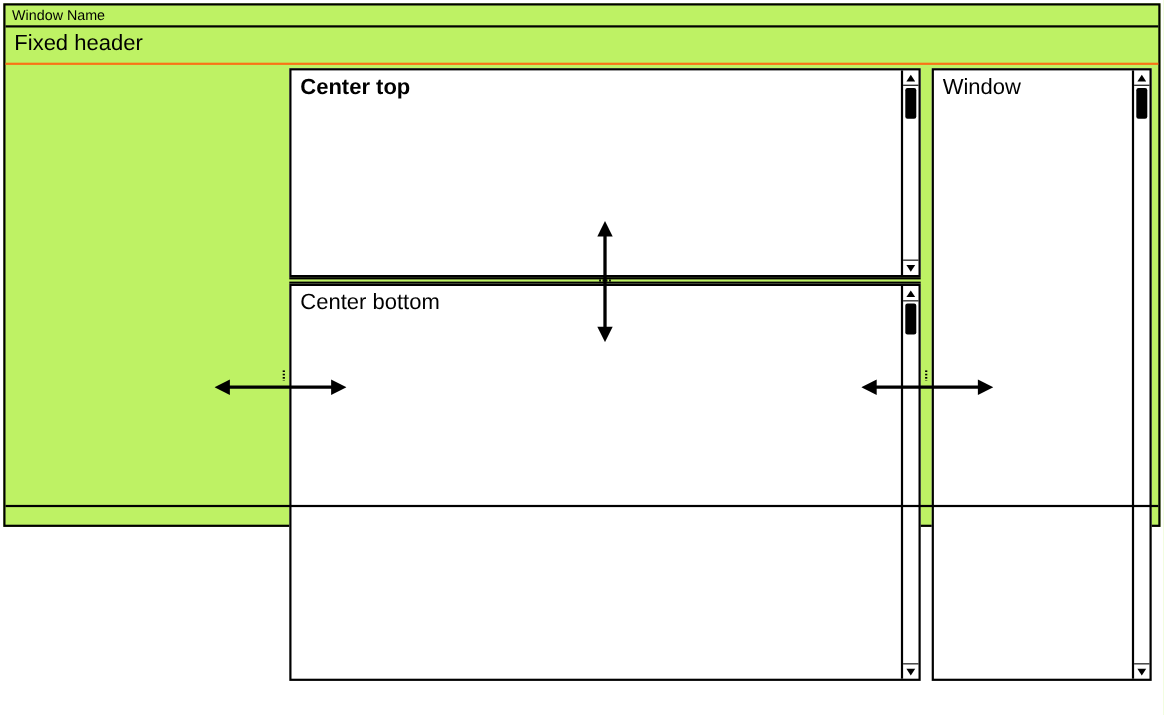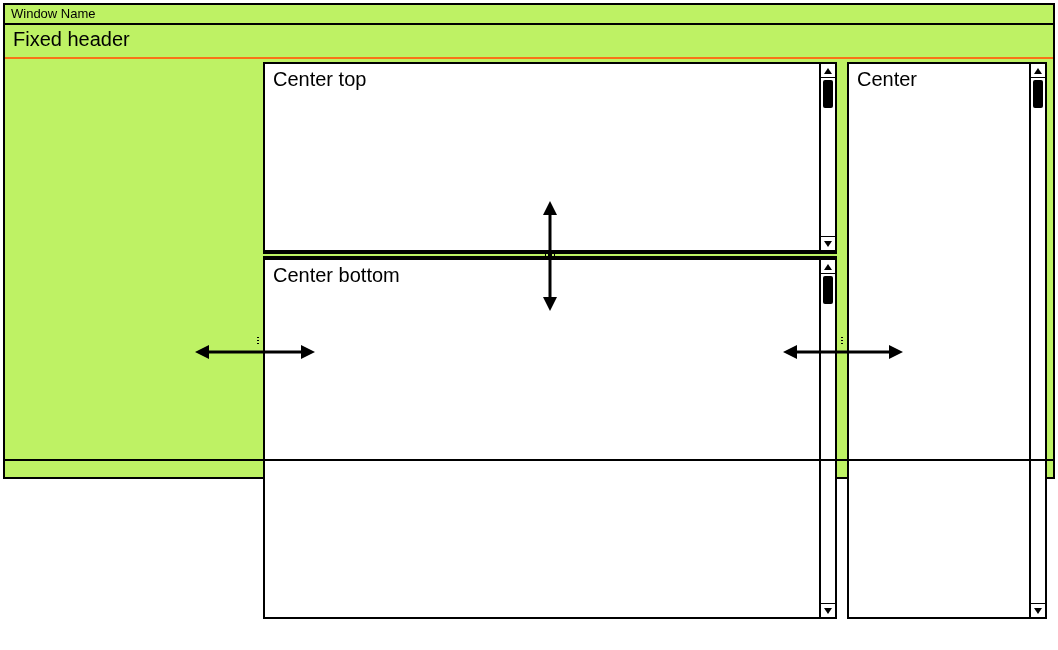--- a/index.html
+++ b/index.html
@@ -50,21 +50,21 @@
     position: absolute;
     top: 4px; left: 8px;
     font-size: 20px;
   }
 
   
   .panel-left { left: 4px; top: 3px; width: 244px; height: 557px; }
   
   .panel-right { left: 842px; top: 3px; width: 200px; height: 557px; }
   
-  .panel-ctop { left: 258px; top: 3px; width: 574px; height: 190px; }
+  .panel-ctop { left: 258px; top: 3px; width: 574px; height: 190px; font-weight: bold; }
   
   .panel-cbot { left: 258px; top: 199px; width: 574px; height: 361px; padding-left: 13px; }
 
   
   .vscroll {
     position: absolute;
     top: 0; right: 0; bottom: 0;
     width: 16px;
     border-left: 2px solid #000;
   }
@@ -190,21 +190,21 @@
             </svg>
         </div>
       </div>
     </div>
 
     <div class="vsplit vsplit-right">
         <div class="dots"></div>
       </div>
 
     <div class="panel panel-right">
-      <span class="panel-label">Center</span>
+      <span class="panel-label">Window</span>
       <div class="vscroll">
         <div class="sbtn up">
           <svg width="10" height="8" viewBox="0 0 10 8">
               <polygon points="5,1 9,7 1,7" fill="#000"></polygon>
             </svg>
         </div>
         <div class="thumb"></div>
         <div class="sbtn down">
           <svg width="10" height="8" viewBox="0 0 10 8">
               <polygon points="1,1 9,1 5,7" fill="#000"></polygon>

